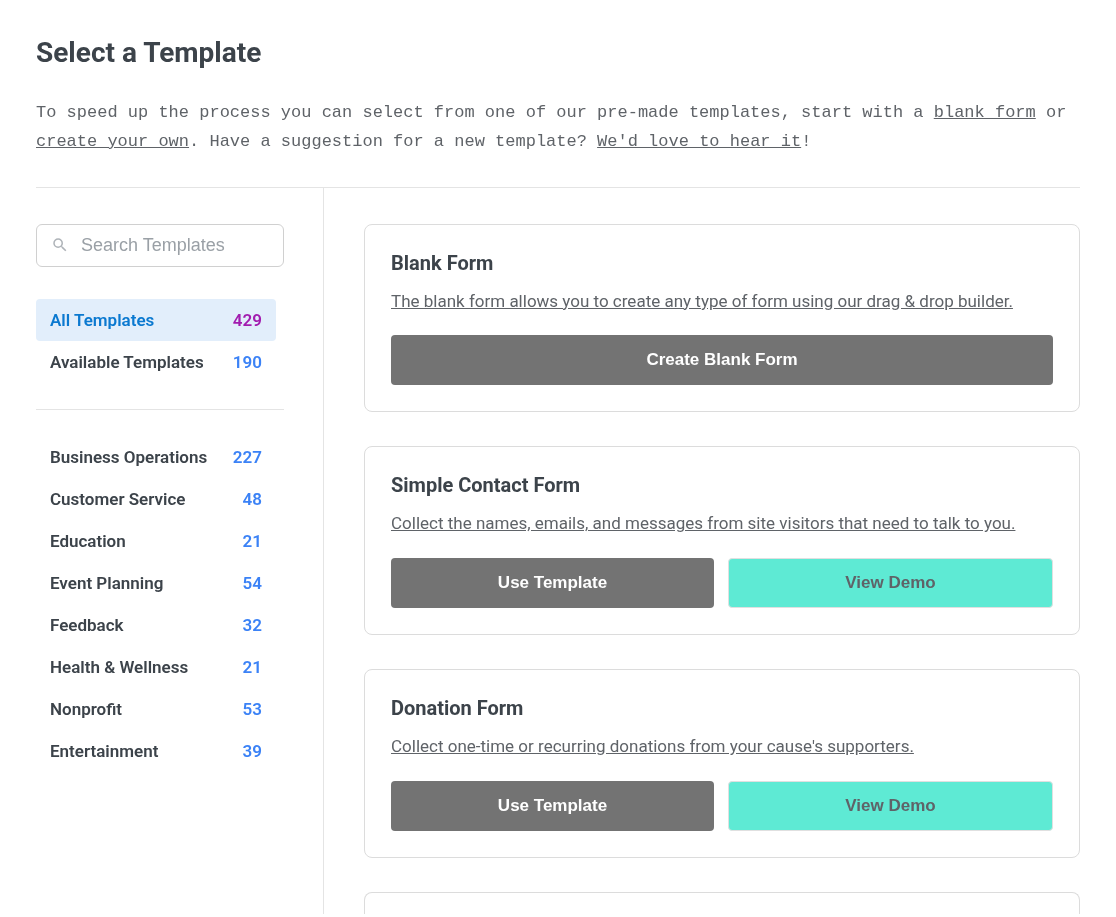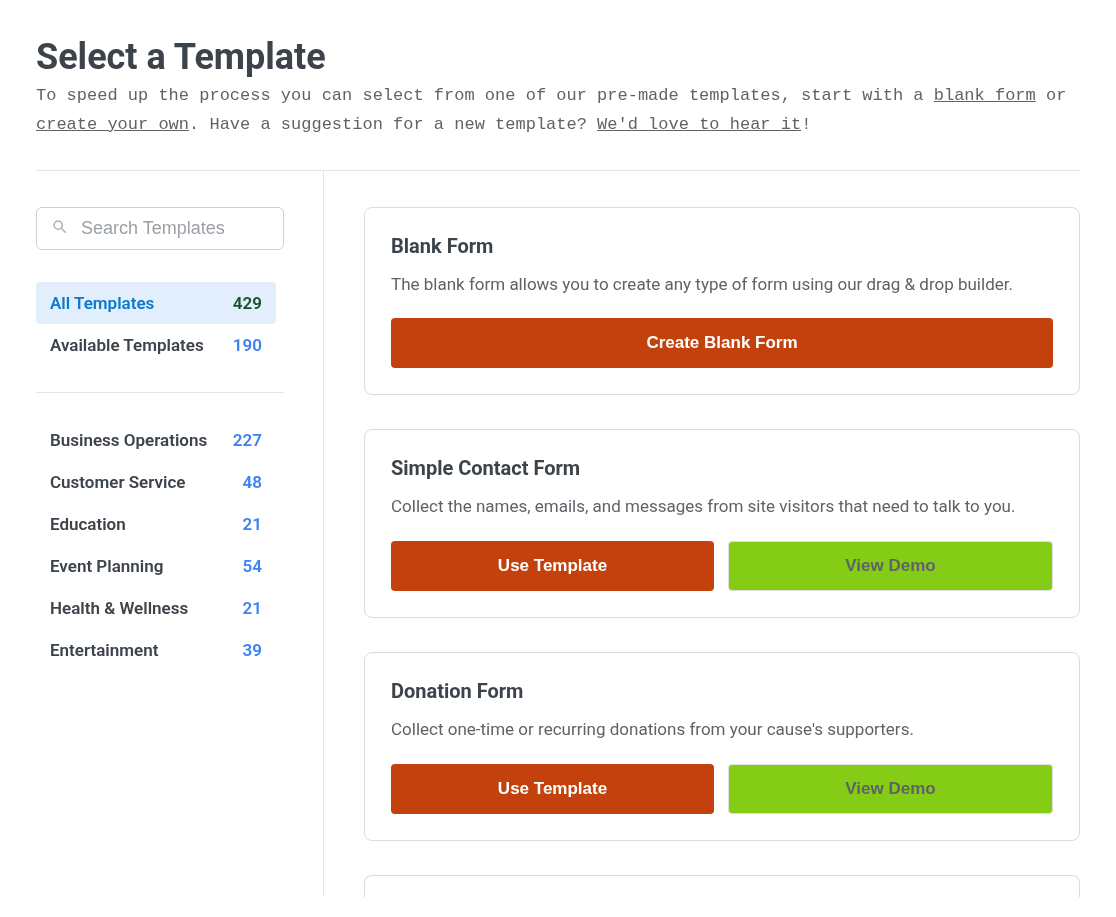--- a/index.html
+++ b/index.html
@@ -11,24 +11,24 @@
       font-family: -apple-system, BlinkMacSystemFont, "Segoe UI", Roboto, Helvetica, Arial, sans-serif;
       background: #ffffff;
       color: #3c434a;
       padding: 36px;
       width: 1116px;
     }
     .header {
       margin-bottom: 30px;
     }
     .page-title {
-      font-size: 36px;
+      font-size: 28px;
       font-weight: 700;
       color: #3c434a;
-      margin-bottom: 4px;
+      margin-bottom: 30px;
     }
     .page-subtitle {
       font-size: 17px;
       color: #5f6368;
       line-height: 1.7;
       font-family: Liberation Mono, monospace;
     }
     .page-subtitle a {
       color: #5f6368;
       text-decoration: underline;
@@ -41,20 +41,21 @@
       display: flex;
     }
     .sidebar {
       width: 288px;
       border-right: 1px solid #e4e4e4;
       padding-top: 36px;
       padding-right: 20px;
     }
     .search-box {
       display: flex;
+      align-items: center;
       border: 1px solid #d0d0d0;
       border-radius: 6px;
       padding: 10px 14px;
       margin-bottom: 32px;
       width: 248px;
     }
     .search-box svg {
       width: 18px;
       height: 18px;
       fill: #aeb3b8;
@@ -85,21 +86,21 @@
       color: #3c434a;
       cursor: pointer;
       border-radius: 4px;
       width: 240px;
     }
     .cat-item.active {
       background: #e2eefb;
       color: #0b79d0;
     }
     .cat-item.active .cat-count {
-      color: #14532d;
+      color: #a21caf;
     }
     .cat-count {
       color: #3b82f6;
       font-weight: 600;
     }
     .cat-divider {
       border-top: 1px solid #e4e4e4;
       margin: 26px 0 26px 0;
       width: 248px;
     }
@@ -118,43 +119,44 @@
       font-size: 20px;
       font-weight: 700;
       color: #3c434a;
       margin-bottom: 14px;
     }
     .tpl-desc {
       font-size: 17px;
       color: #5f6368;
       line-height: 1.45;
       margin-bottom: 22px;
+      text-decoration: underline;
     }
     .tpl-buttons {
       display: flex;
       gap: 14px;
     }
     .btn {
       flex: 1;
       height: 50px;
       border: none;
       border-radius: 4px;
       font-size: 17px;
       font-weight: 600;
       cursor: pointer;
       display: flex;
       align-items: center;
       justify-content: center;
     }
     .btn-primary {
-      background: #c2410c;
+      background: #737373;
       color: #ffffff;
     }
     .btn-secondary {
-      background: #84cc16;
+      background: #5eead4;
       color: #5f6368;
       border: 1px solid #e0e0e0;
     }
     .btn-full {
       width: 100%;
     }
     .partial-card {
       border: 1px solid #dcdcdc;
       border-top-left-radius: 8px;
       border-top-right-radius: 8px;
@@ -208,22 +210,30 @@
       </li>
       <li class="cat-item">
         <span>Education</span>
         <span class="cat-count">21</span>
       </li>
       <li class="cat-item">
         <span>Event Planning</span>
         <span class="cat-count">54</span>
       </li>
       <li class="cat-item">
+        <span>Feedback</span>
+        <span class="cat-count">32</span>
+      </li>
+      <li class="cat-item">
         <span>Health &amp; Wellness</span>
         <span class="cat-count">21</span>
+      </li>
+      <li class="cat-item">
+        <span>Nonprofit</span>
+        <span class="cat-count">53</span>
       </li>
       <li class="cat-item">
         <span>Entertainment</span>
         <span class="cat-count">39</span>
       </li>
     </ul>
   </aside>
 
   <main class="main">
 

